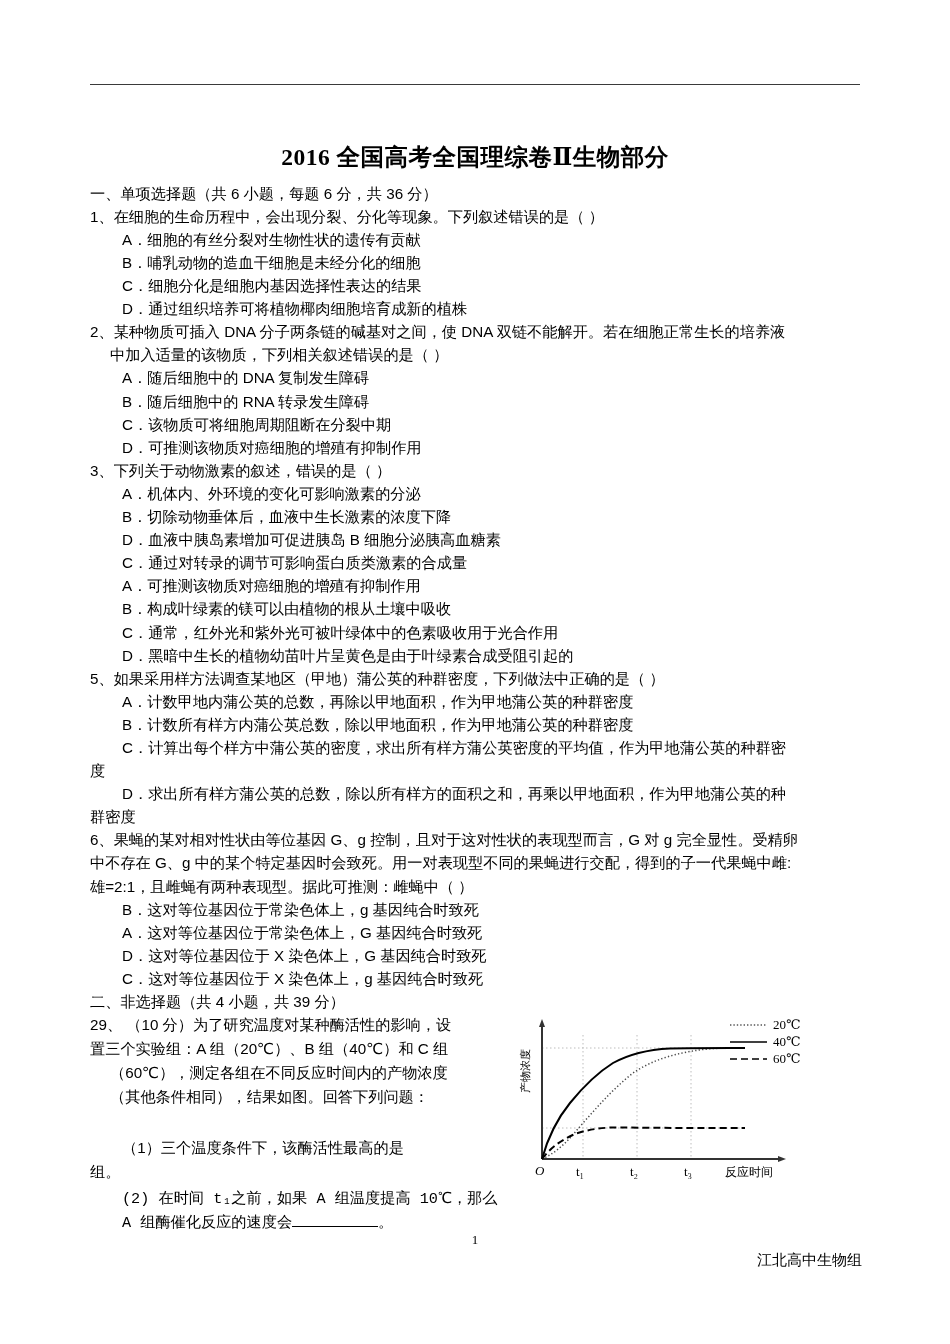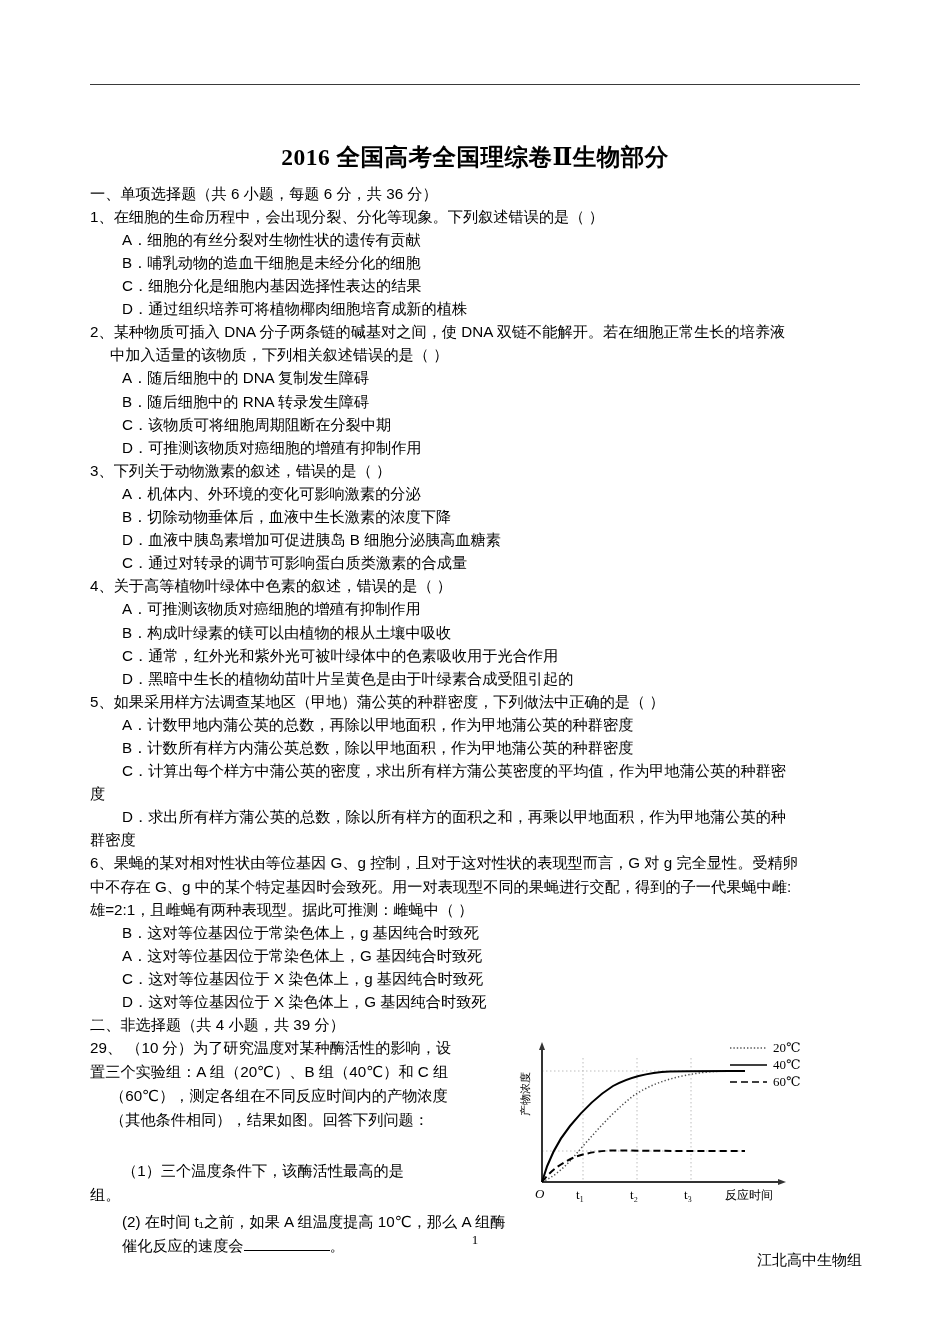--- a/index.html
+++ b/index.html
@@ -142,41 +142,40 @@
     <div class="q-opt">B．随后细胞中的 RNA 转录发生障碍</div>
     <div class="q-opt">C．该物质可将细胞周期阻断在分裂中期</div>
     <div class="q-opt">D．可推测该物质对癌细胞的增殖有抑制作用</div>
 
     <div class="q-stem">3、下列关于动物激素的叙述，错误的是（    ）</div>
     <div class="q-opt">A．机体内、外环境的变化可影响激素的分泌</div>
     <div class="q-opt">B．切除动物垂体后，血液中生长激素的浓度下降</div>
     <div class="q-opt">D．血液中胰岛素增加可促进胰岛 B 细胞分泌胰高血糖素</div>
     <div class="q-opt">C．通过对转录的调节可影响蛋白质类激素的合成量</div>
 
-    <div class="q-stem">4、关于高等植物叶绿体中色素的叙述，错误的是（    ）</div>
     <div class="q-opt">A．可推测该物质对癌细胞的增殖有抑制作用</div>
     <div class="q-opt">B．构成叶绿素的镁可以由植物的根从土壤中吸收</div>
     <div class="q-opt">C．通常，红外光和紫外光可被叶绿体中的色素吸收用于光合作用</div>
     <div class="q-opt">D．黑暗中生长的植物幼苗叶片呈黄色是由于叶绿素合成受阻引起的</div>
 
     <div class="q-stem">5、如果采用样方法调查某地区（甲地）蒲公英的种群密度，下列做法中正确的是（    ）</div>
     <div class="q-opt">A．计数甲地内蒲公英的总数，再除以甲地面积，作为甲地蒲公英的种群密度</div>
     <div class="q-opt">B．计数所有样方内蒲公英总数，除以甲地面积，作为甲地蒲公英的种群密度</div>
     <div class="q-opt">C．计算出每个样方中蒲公英的密度，求出所有样方蒲公英密度的平均值，作为甲地蒲公英的种群密</div>
     <div class="wrapblock">度</div>
     <div class="q-opt">D．求出所有样方蒲公英的总数，除以所有样方的面积之和，再乘以甲地面积，作为甲地蒲公英的种</div>
     <div class="wrapblock">群密度</div>
 
     <div class="q-stem">6、果蝇的某对相对性状由等位基因 G、g 控制，且对于这对性状的表现型而言，G 对 g 完全显性。受精卵</div>
     <div class="q-stem">中不存在 G、g 中的某个特定基因时会致死。用一对表现型不同的果蝇进行交配，得到的子一代果蝇中雌:</div>
     <div class="q-stem">雄=2:1，且雌蝇有两种表现型。据此可推测：雌蝇中（    ）</div>
     <div class="q-opt">B．这对等位基因位于常染色体上，g 基因纯合时致死</div>
     <div class="q-opt">A．这对等位基因位于常染色体上，G 基因纯合时致死</div>
+    <div class="q-opt">D．这对等位基因位于 X 染色体上，G 基因纯合时致死</div>
     <div class="q-opt">C．这对等位基因位于 X 染色体上，g 基因纯合时致死</div>
-    <div class="q-opt">D．这对等位基因位于 X 染色体上，G 基因纯合时致死</div>
 
     <div class="section-head">二、非选择题（共 4 小题，共 39 分）</div>
 
     <div class="fig-wrap">
       <svg width="345" height="175" viewBox="0 0 345 175">
 
         <g>
           <line x1="215" y1="10" x2="252" y2="10" stroke="#555" stroke-width="1.4" stroke-dasharray="1.4,2"></line>
           <text id="lg0" x="258" y="14" font-size="13" font-family="'Liberation Serif','DejaVu Serif',serif" fill="#000">20℃</text>
           <line x1="215" y1="27" x2="252" y2="27" stroke="#000" stroke-width="1.5"></line>
@@ -223,20 +222,20 @@
 
     <div class="sp-6"></div>
     <div class="sp-6"></div>
     <div class="sp-6"></div>
     <div class="sp-6"></div>
     <div class="sp-3"></div>
 
     <div class="sub-q" style="padding-left:32px;">（1）三个温度条件下，该酶活性最高的是</div>
     <div class="sub-q">组。</div>
     <div class="sp-3"></div>
-    <div class="sub-q" style="padding-left:32px;"><span>(2) 在时间 t₁之前，如果 A 组温度提高 10℃，那么 A 组酶催化反应的速度会</span><span class="blank-line"></span><span>。</span></div>
+    <div class="sub-q" style="padding-left:32px;font-family:Liberation Mono, monospace;"><span>(2) 在时间 t₁之前，如果 A 组温度提高 10℃，那么 A 组酶催化反应的速度会</span><span class="blank-line"></span><span>。</span></div>
 
   </div>
 
   <div class="page-num">1</div>
   <div class="footer-note">江北高中生物组</div>
 
 </div>
 
 </body></html>

